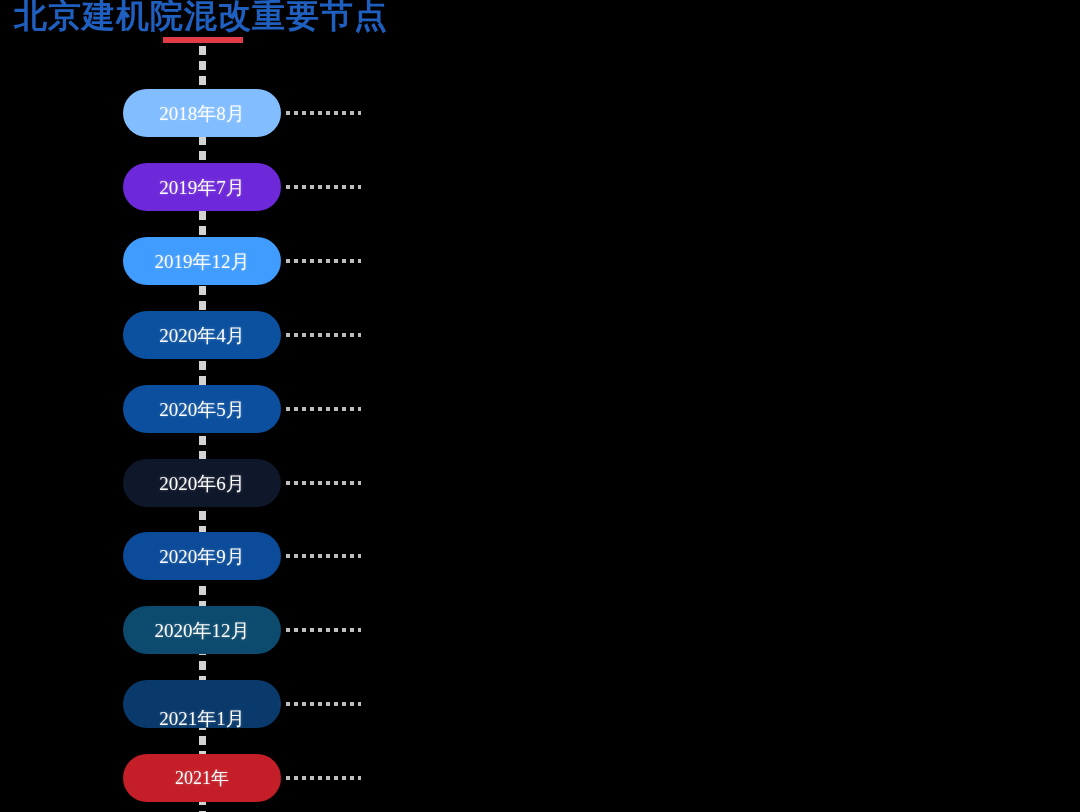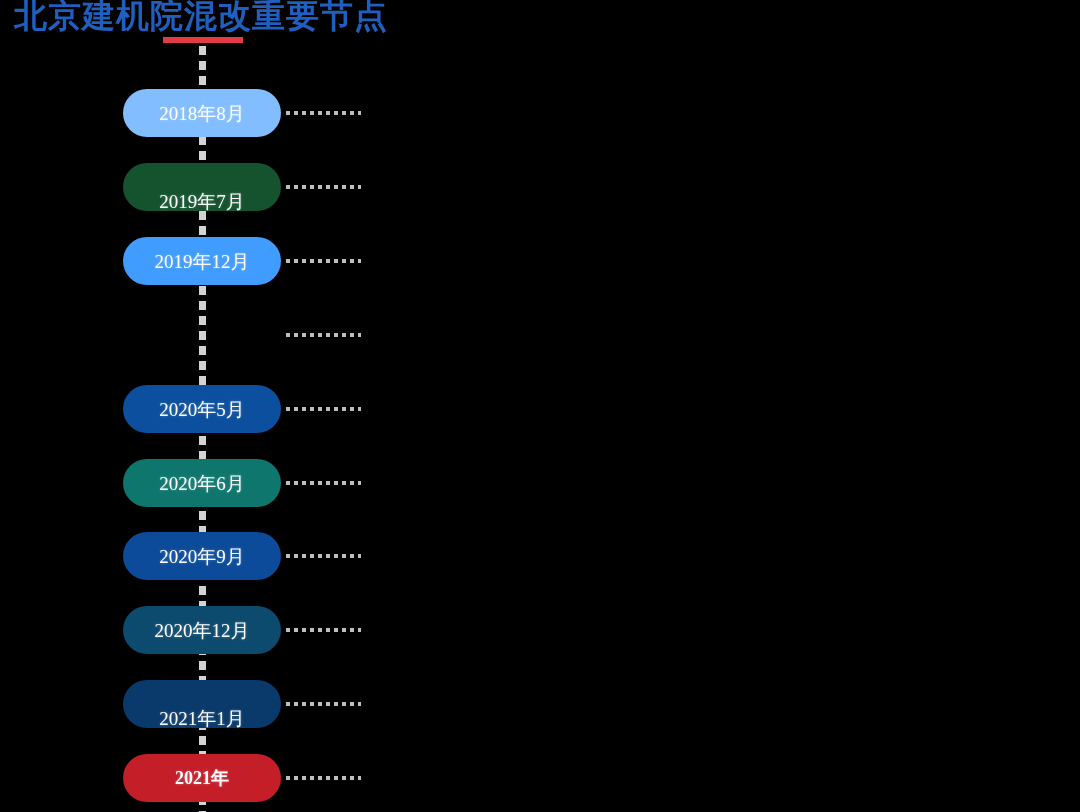--- a/index.html
+++ b/index.html
@@ -86,21 +86,21 @@
   }
   .pill-label {
     font-family: "Liberation Serif", "DejaVu Serif", serif;
     font-size: 19px;
     color: #FFFFFF;
     line-height: 1;
     white-space: nowrap;
     text-shadow: 0 0 3px rgba(255,255,255,0.35);
   }
   .pill-label.emphasis {
-    font-weight: bold;
+    font-weight: normal;
     font-size: 18px;
   }
   .connector-dots {
     position: absolute;
     left: 286px;
     top: 22px;
     width: 75px;
     height: 4px;
     background-image: repeating-linear-gradient(
         to right,
@@ -119,42 +119,45 @@
 <div id="timeline-spine"></div>
 
 <div id="timeline-list">
     <div class="timeline-row" style="top: 89px;">
       <div class="timeline-pill" style="background: rgb(130, 189, 255);">
         <span class="pill-label">2018年8月</span>
       </div>
       <div class="connector-dots"></div>
     </div>
     <div class="timeline-row" style="top: 163px;">
-      <div class="timeline-pill" style="background: #14532d; align-items: flex-end;">
+      <div class="timeline-pill" style="background: #6d28d9;">
         <span class="pill-label">2019年7月</span>
       </div>
       <div class="connector-dots"></div>
     </div>
     <div class="timeline-row" style="top: 237px;">
       <div class="timeline-pill" style="background: rgb(64, 156, 255);">
         <span class="pill-label">2019年12月</span>
       </div>
       <div class="connector-dots"></div>
     </div>
     <div class="timeline-row" style="top: 311px;">
+      <div class="timeline-pill" style="background: rgb(11, 81, 160);">
+        <span class="pill-label">2020年4月</span>
+      </div>
       <div class="connector-dots"></div>
     </div>
     <div class="timeline-row" style="top: 385px; padding-left: 25px;">
       <div class="timeline-pill" style="background: rgb(11, 79, 158);">
         <span class="pill-label">2020年5月</span>
       </div>
       <div class="connector-dots"></div>
     </div>
     <div class="timeline-row" style="top: 459px;">
-      <div class="timeline-pill" style="background: #0f766e;">
+      <div class="timeline-pill" style="background: #0f172a;">
         <span class="pill-label">2020年6月</span>
       </div>
       <div class="connector-dots"></div>
     </div>
     <div class="timeline-row" style="top: 532px;">
       <div class="timeline-pill" style="background: rgb(11, 75, 153);">
         <span class="pill-label">2020年9月</span>
       </div>
       <div class="connector-dots"></div>
     </div>

